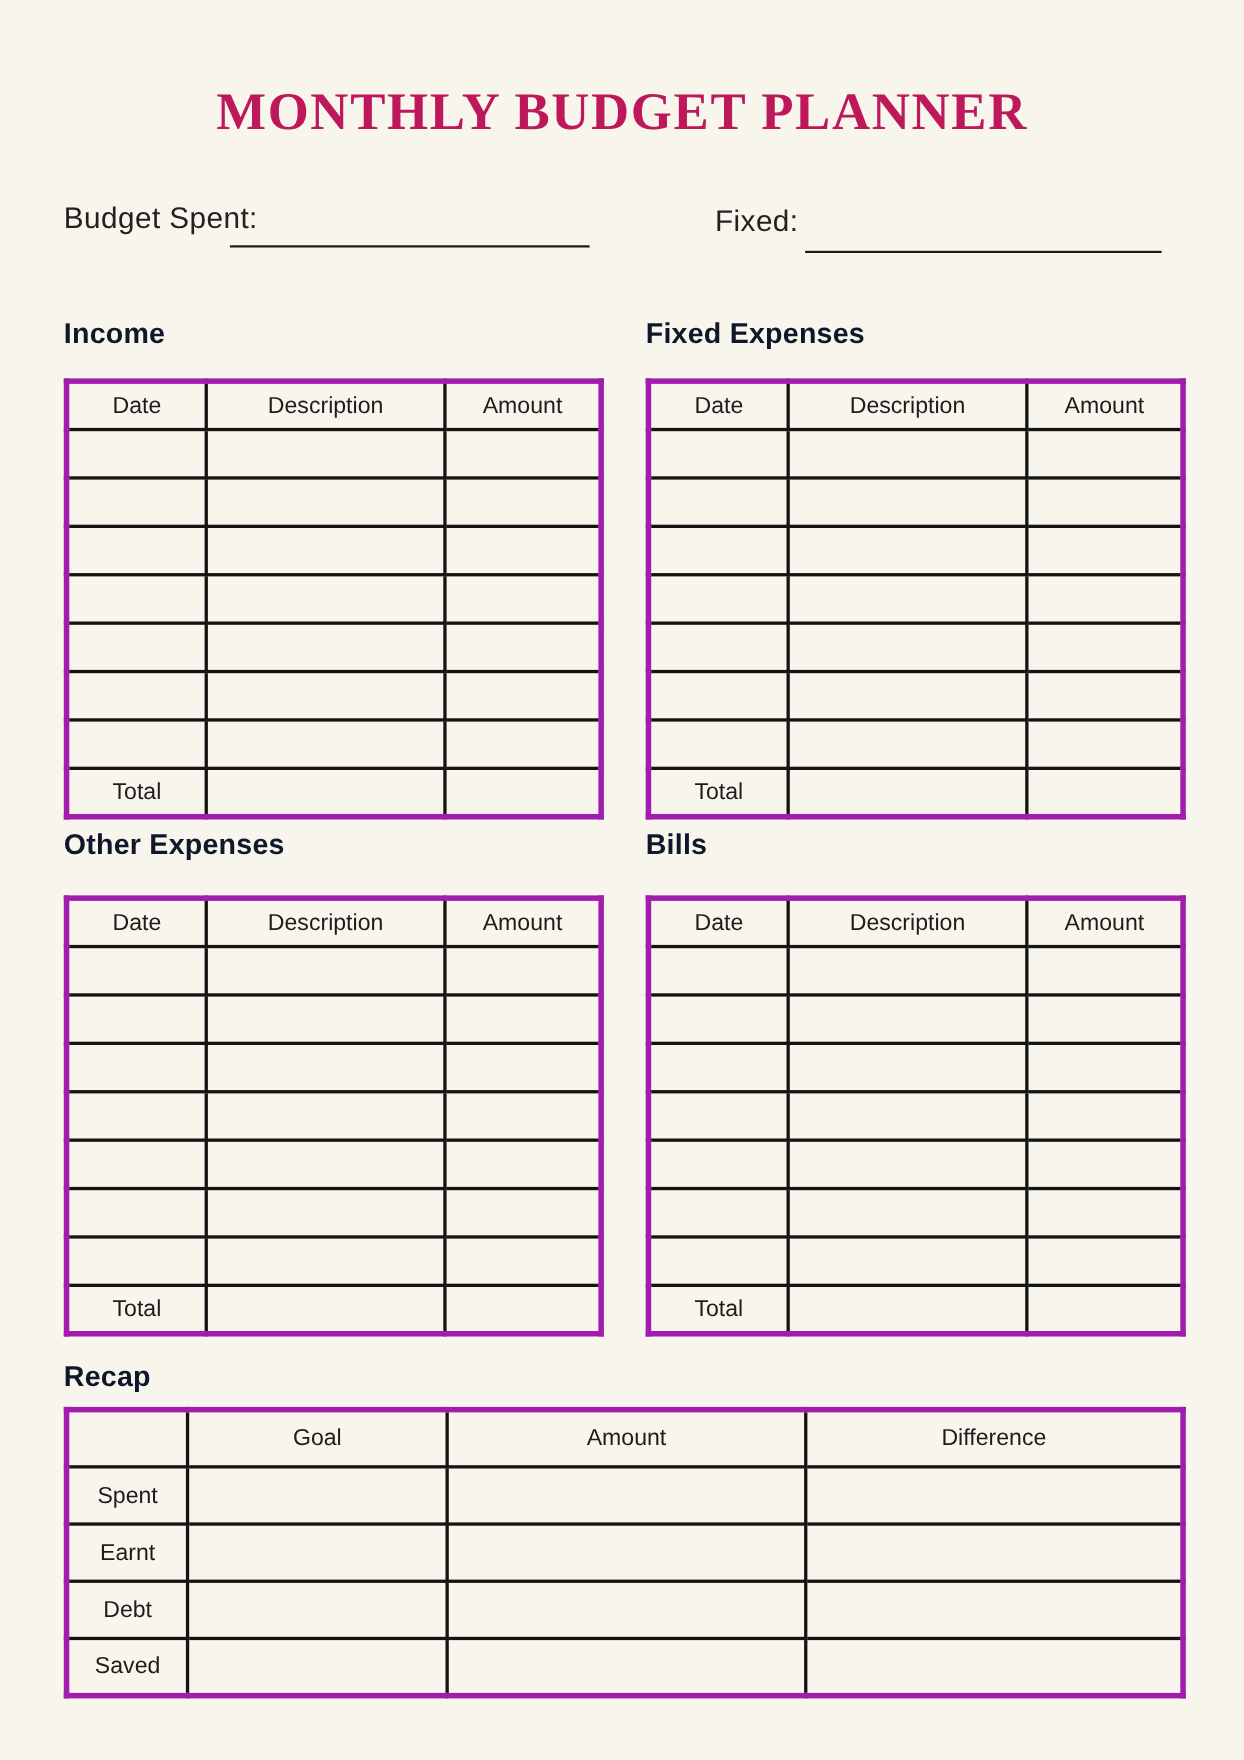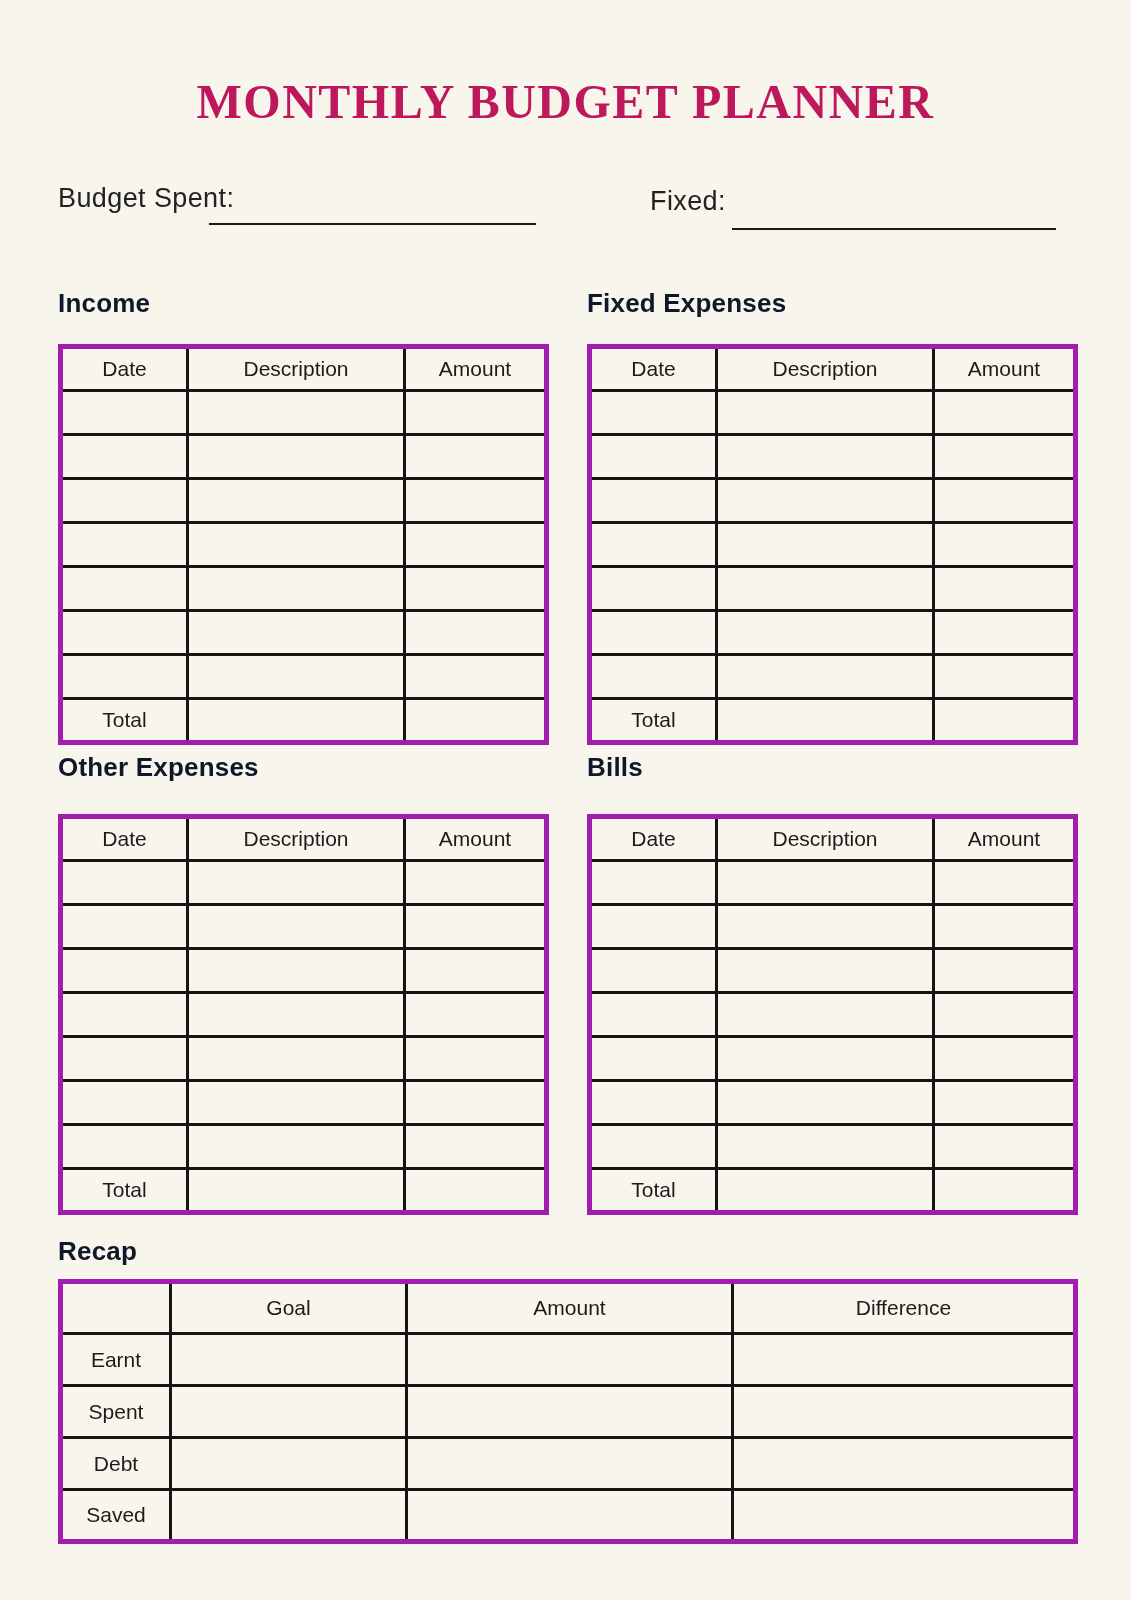--- a/index.html
+++ b/index.html
@@ -303,32 +303,32 @@
     <thead>
       <tr>
         <th></th>
         <th>Goal</th>
         <th>Amount</th>
         <th>Difference</th>
       </tr>
     </thead>
     <tbody>
       <tr>
+        <td>Spent</td>
+        <td></td>
+        <td></td>
+        <td></td>
+      </tr>
+      <tr>
         <td>Earnt</td>
         <td></td>
         <td></td>
         <td></td>
       </tr>
       <tr>
-        <td>Spent</td>
-        <td></td>
-        <td></td>
-        <td></td>
-      </tr>
-      <tr>
         <td>Debt</td>
         <td></td>
         <td></td>
         <td></td>
       </tr>
       <tr>
         <td>Saved</td>
         <td></td>
         <td></td>
         <td></td>

